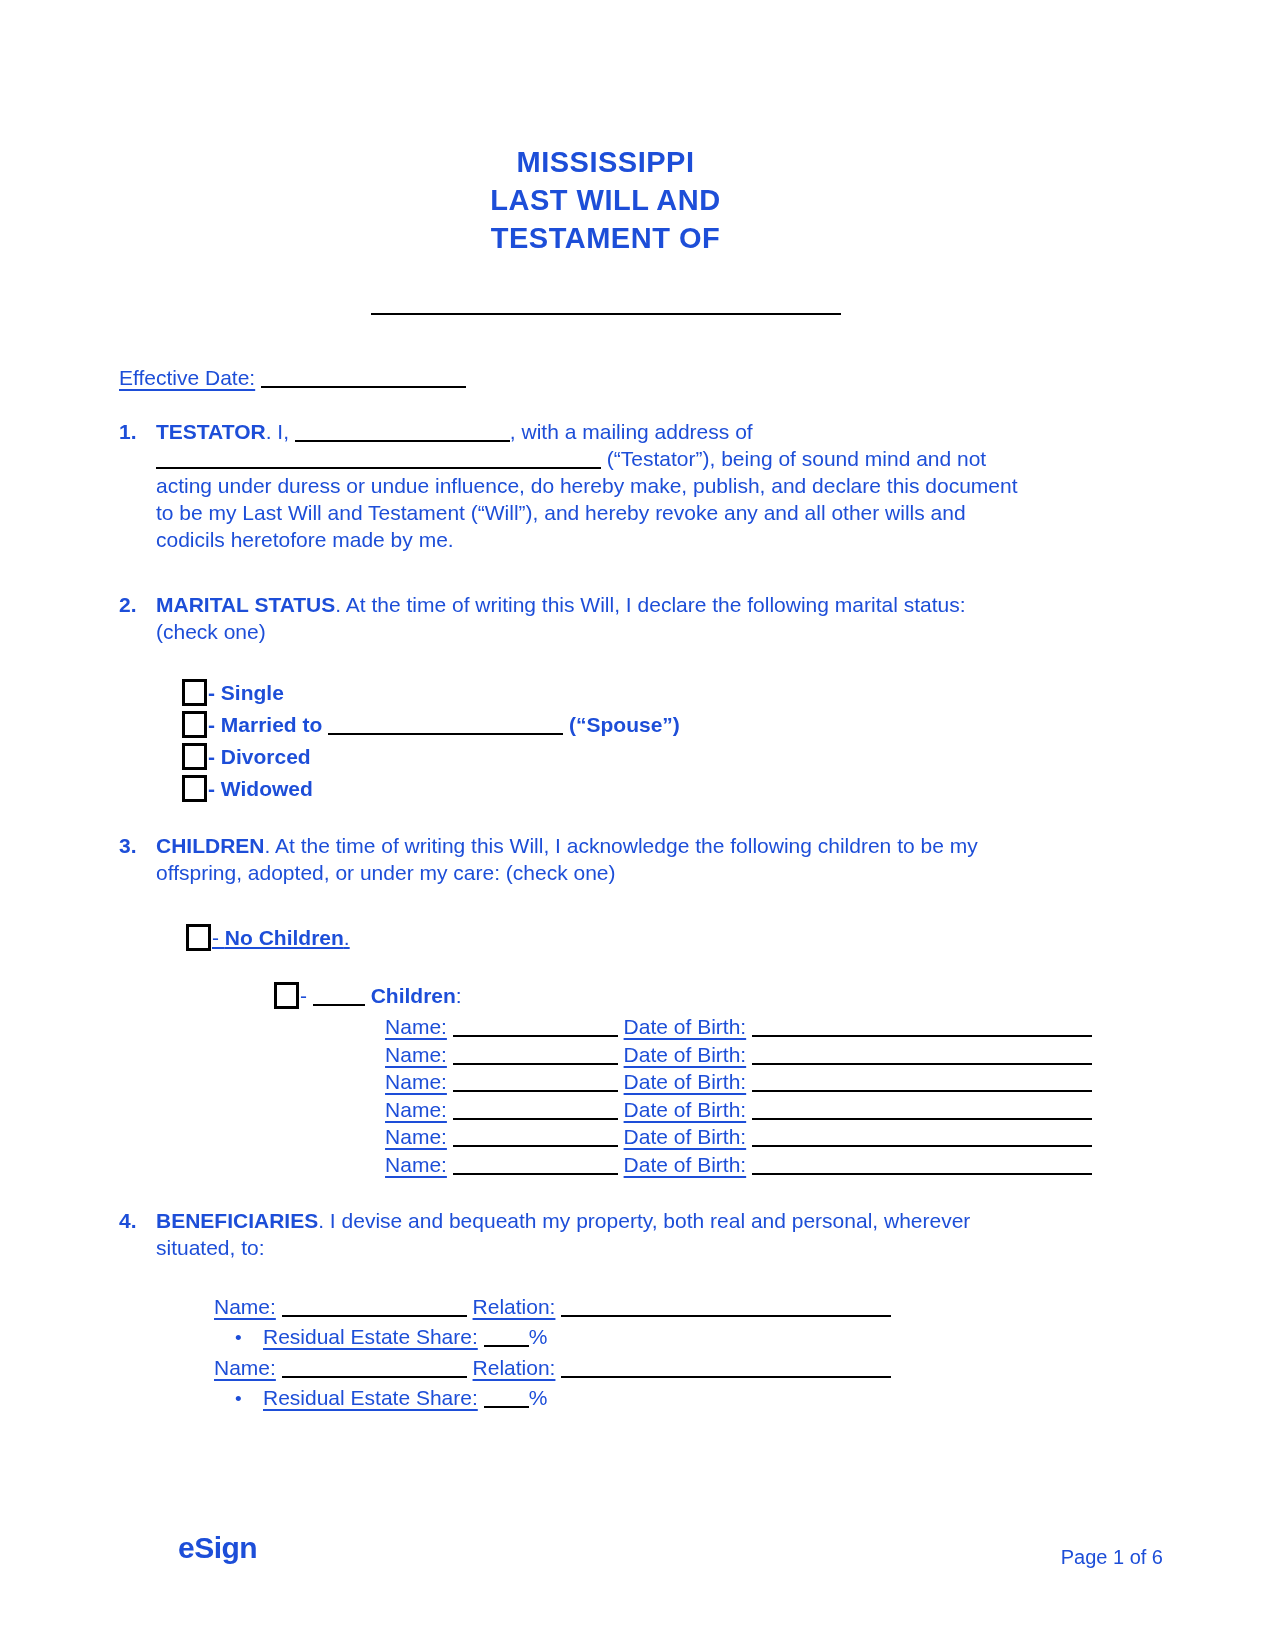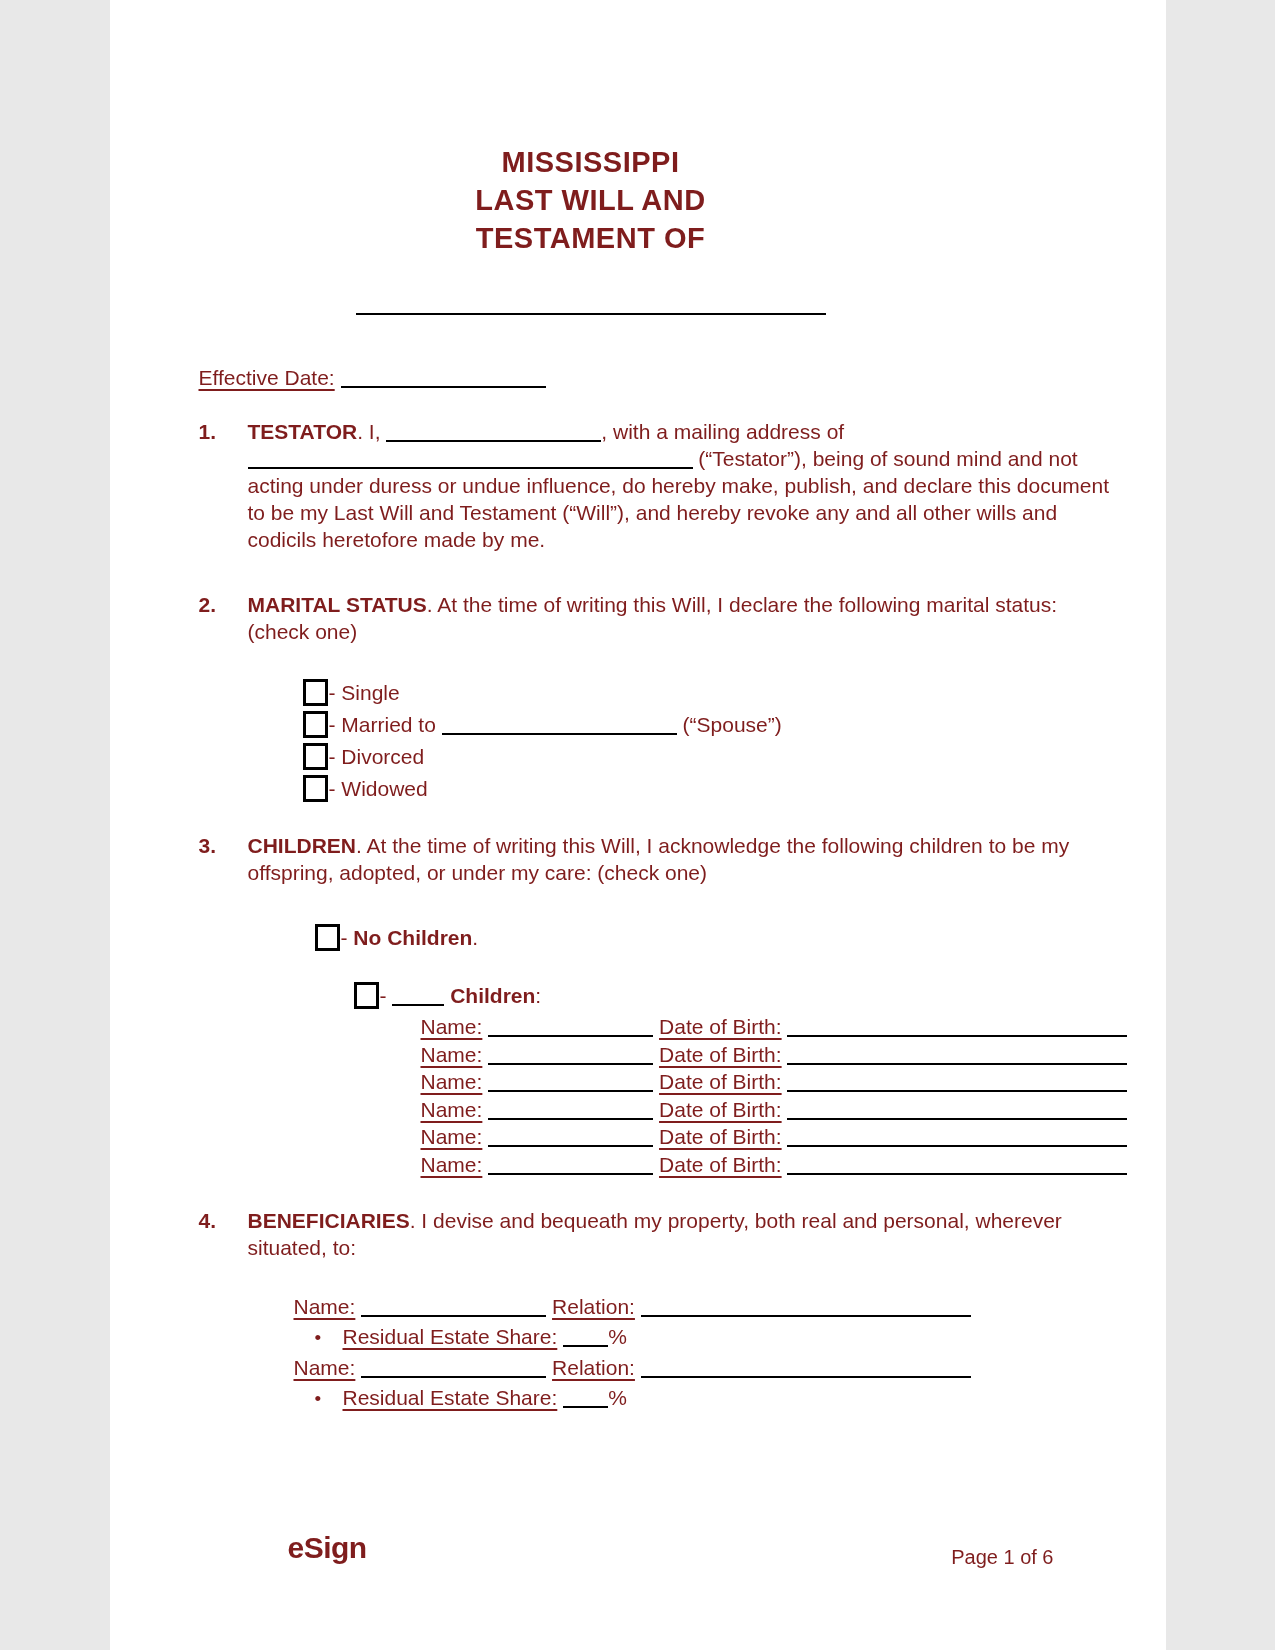--- a/index.html
+++ b/index.html
@@ -1,24 +1,24 @@
 <!DOCTYPE html>
 <html><head>
 <meta charset="utf-8">
 <style>
   html,body{margin:0;padding:0;background:#e8e8e8;}
   .page{
     position:relative;
-    width:1056px;height:1650px;
+    width:1275px;height:1650px;
     margin:0 auto;
     background:#ffffff;
     box-sizing:border-box;
-    padding:143px 183px 0 89px;
+    padding:143px 183px 0 119px;
     font-family:"Liberation Sans", sans-serif;
-    color:#7f1d1d;
+    color:#1d4ed8;
     font-size:21px;
     line-height:27px;
   }
   .b{font-weight:bold;}
   .title{
     text-align:center;
     font-weight:bold;
     font-size:29px;
     line-height:38px;
     letter-spacing:0.5px;
@@ -39,41 +39,42 @@
     display:inline-block;
     height:16px;
     border-bottom:2px solid #000;
     transform:translateY(3px);
   }
   .w205{width:205px}.w215{width:215px}.w445{width:445px}.w235{width:235px}
   .w52{width:52px}.w165{width:165px}.w340{width:340px}
   .w185{width:185px}.w330{width:330px}.w45{width:45px}
   .section{display:flex;}
   .sec-num{flex:none;width:37px;font-weight:bold;}
-  .sec-body{flex:none;max-width:877px;margin-left:12px;}
+  .sec-body{flex:none;max-width:877px;}
   .mt-s1{margin-top:27px;}
   .mt-s2{margin-top:38px;}
   .mt-s3{margin-top:27px;}
   .mt-s4{margin-top:29px;}
   .cb-group{margin-top:32px;}
   .cb-row{
-    margin-left:104px;
+    margin-left:63px;
     line-height:32px;
     white-space:nowrap;
+    font-weight:bold;
   }
   .cb{
     display:inline-block;
     width:19px;height:21px;
     border:3px solid #000;
     vertical-align:middle;
     transform:translateY(-2px);
     margin-right:1px;
     background:#fff;
   }
-  .no-children-row{margin-top:36px;margin-left:116px;line-height:32px;}
+  .no-children-row{margin-top:36px;margin-left:67px;line-height:32px;text-decoration:underline;}
   .children-opt-row{margin-top:25px;margin-left:155px;line-height:34px;}
   .child-row{
     margin-left:222px;
     line-height:27.5px;
     white-space:nowrap;
     text-align:right;
   }
   .hereinafter{margin-top:37px;margin-left:72px;}
   .ben-block{margin-top:31px;}
   .ben-row{margin-left:95px;line-height:29px;white-space:nowrap;}

